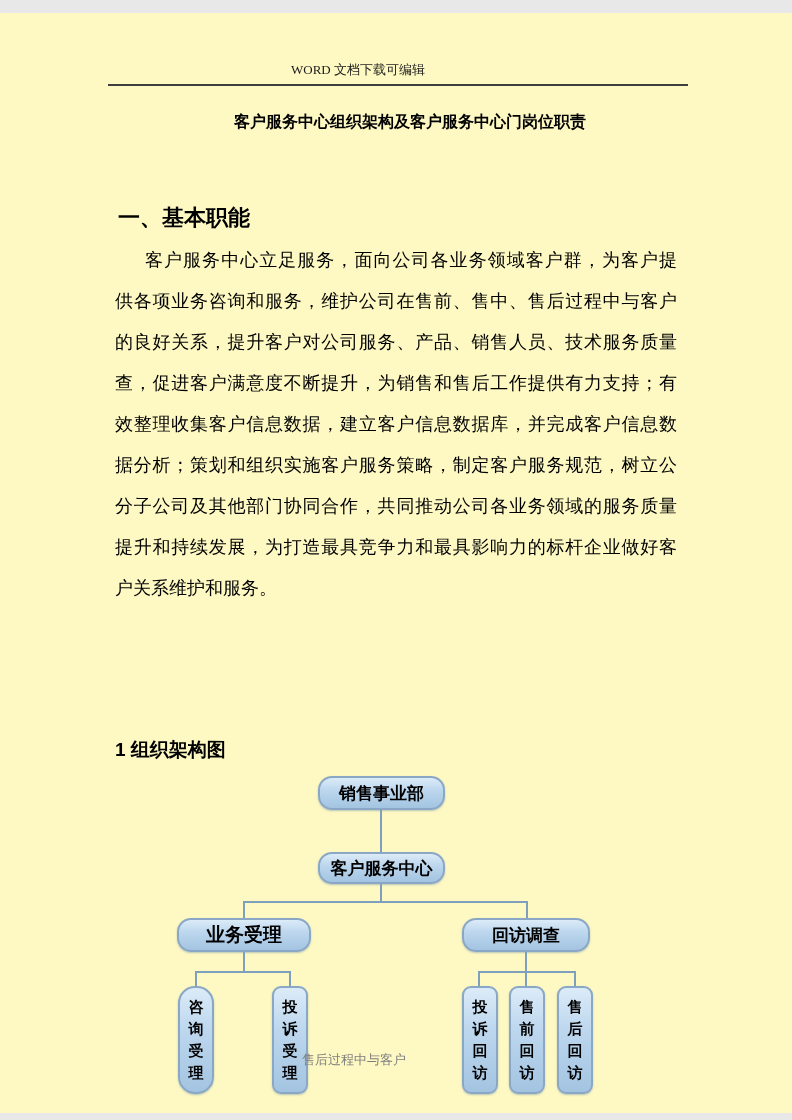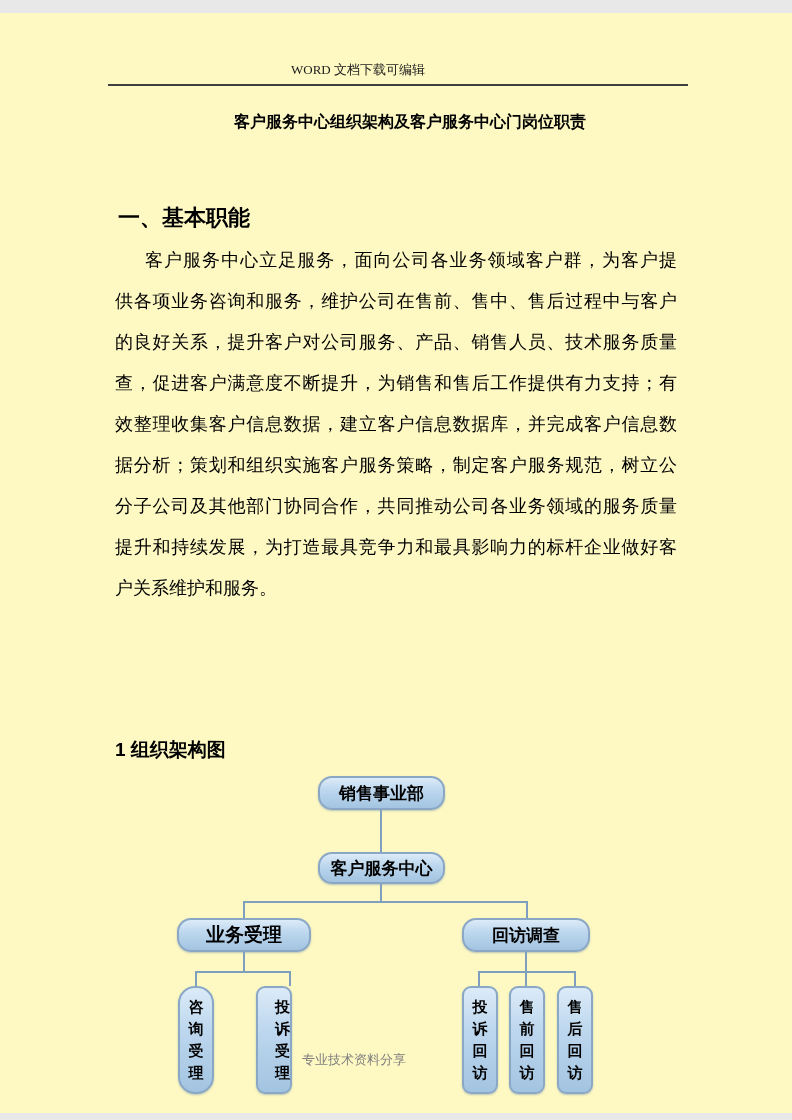--- a/index.html
+++ b/index.html
@@ -87,21 +87,21 @@
     display: flex; align-items: center; justify-content: center;
     font-family: "Liberation Sans", sans-serif;
     font-weight: bold; color: #000;
   }
   #box-root { left: 318px; top: 763px; width: 127px; height: 34px; font-size: 17px; }
   #box-l2   { left: 318px; top: 839px; width: 127px; height: 32px; font-size: 17px; }
   #box-b1   { left: 177px; top: 905px; width: 134px; height: 34px; font-size: 19px; }
   #box-b2   { left: 462px; top: 905px; width: 128px; height: 34px; font-size: 17px; }
   .leaf { width: 36px; height: 108px; font-size: 15px; border-radius: 9px; }
   #leaf-1 { left: 178px; top: 973px; border-radius: 17px; }
-  #leaf-2 { left: 256px; top: 973px; justify-content: flex-end; }
+  #leaf-2 { left: 272px; top: 973px; }
   #leaf-3 { left: 462px; top: 973px; }
   #leaf-4 { left: 509px; top: 973px; border-radius: 9px; }
   #leaf-5 { left: 557px; top: 973px; }
   .vtxt {
     width: 1em;
     line-height: 22px;
     word-break: break-all;
     text-align: center;
   }
 
@@ -187,15 +187,15 @@
     <div class="cline" id="ln-h2"></div>
     <div class="cline" id="ln-d3"></div>
     <div class="cline" id="ln-d4"></div>
     <div class="cline" id="ln-v4"></div>
     <div class="cline" id="ln-h3"></div>
     <div class="cline" id="ln-d5"></div>
     <div class="cline" id="ln-d6"></div>
     <div class="cline" id="ln-d7"></div>
   </div>
 
-  <div class="watermark">专业技术资料分享</div>
+  <div class="watermark">售后过程中与客户</div>
 
 </div>
 
 </body></html>

